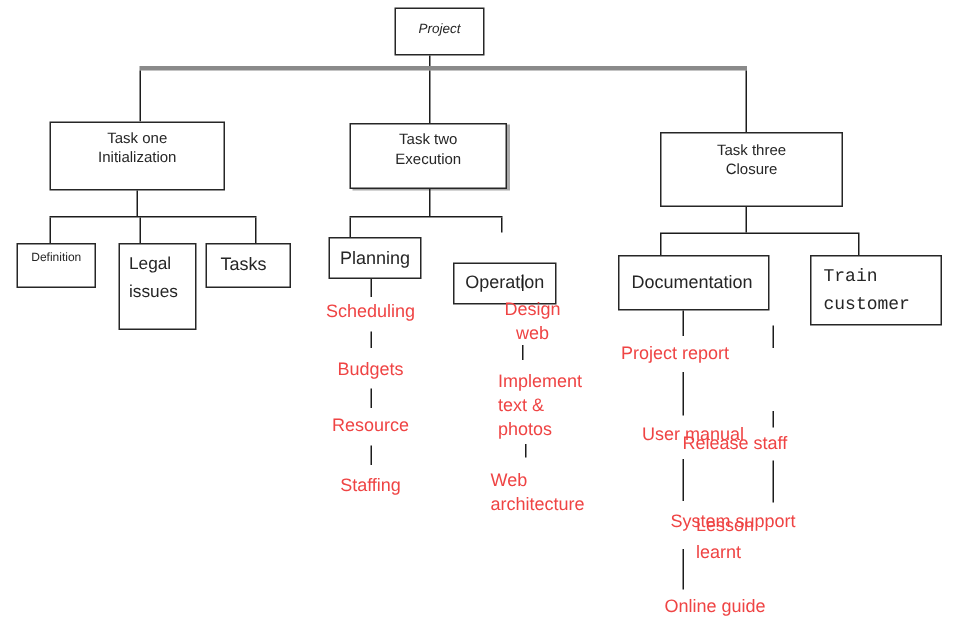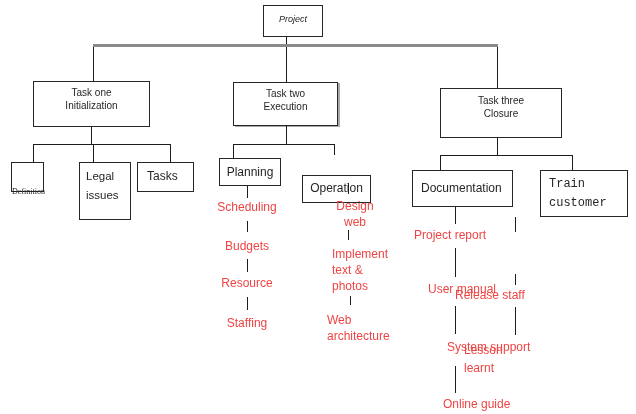--- a/index.html
+++ b/index.html
@@ -83,21 +83,21 @@
   <div class="vline" style="left:286px; top:126px; height:18px;"></div>
   <div class="hline" style="left:233px; top:144px; width:102px;"></div>
   <div class="vline" style="left:233px; top:145px; height:13px;"></div>
   <div class="vline" style="left:334px; top:145px; height:10px;"></div>
 
   <div class="vline" style="left:497px; top:138px; height:17px;"></div>
   <div class="hline" style="left:440px; top:155px; width:133px;"></div>
   <div class="vline" style="left:440px; top:156px; height:14px;"></div>
   <div class="vline" style="left:572px; top:156px; height:14px;"></div>
 
-  <div class="box center fs8" style="left:11px; top:162px; width:33px; height:30px; padding-top:24px;font-family:Liberation Serif, serif;">
+  <div class="box center fs8" style="left:11px; top:162px; width:53px; height:30px; padding-top:4px;">
     <span>Definition</span>
   </div>
 
   <div class="box fs11" style="left:79px; top:162px; width:52px; height:58px; padding:4px 0 0 6px; line-height:19px;">
     <span>Legal issues</span>
   </div>
 
   <div class="box fs12" style="left:137px; top:162px; width:57px; height:30px; padding:6px 0 0 9px;">
     <span>Tasks</span>
   </div>

